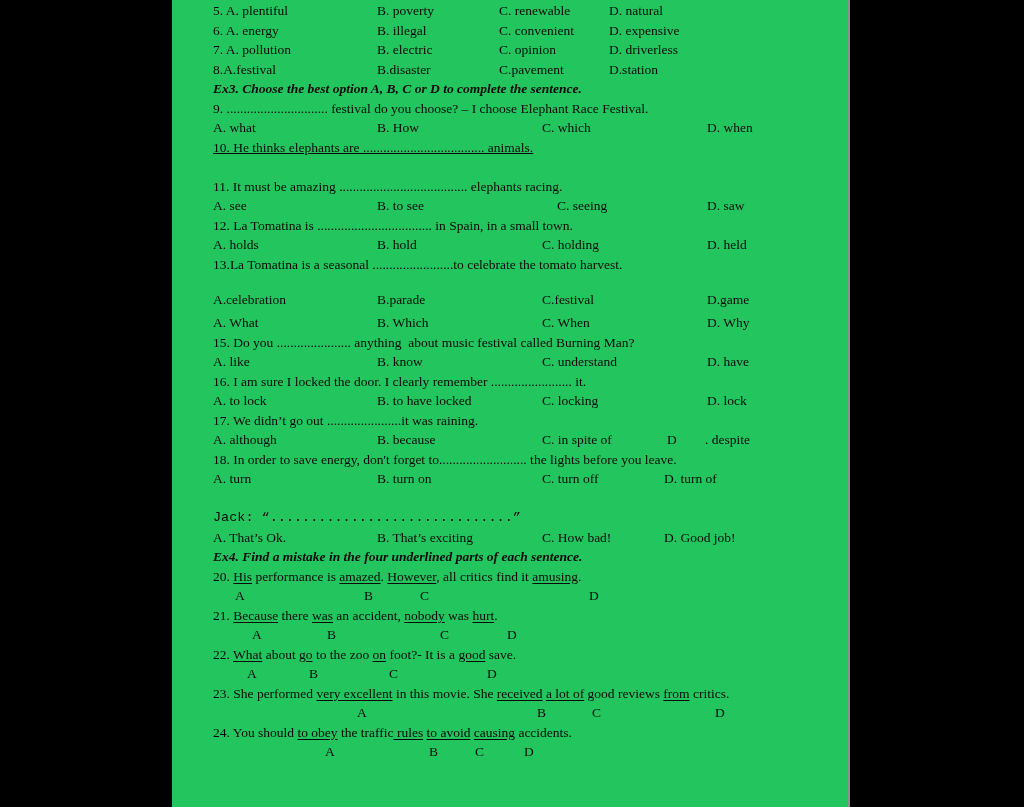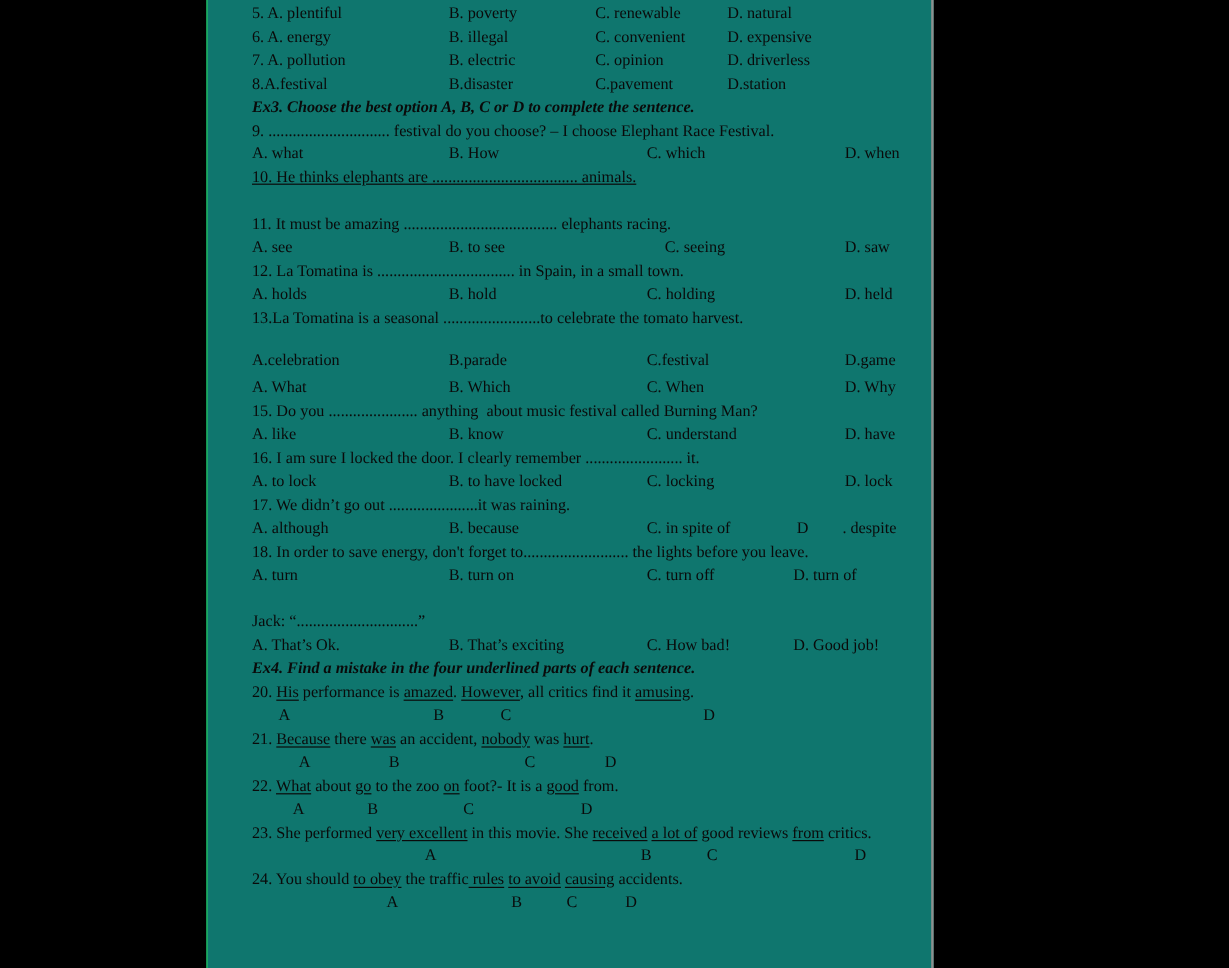--- a/index.html
+++ b/index.html
@@ -5,24 +5,24 @@
   html,body { margin:0; padding:0; }
   body {
     width:1024px; height:807px;
     background:#000;
     position:relative;
     overflow:hidden;
     font-family:"Liberation Serif", serif;
   }
   .page {
     position:absolute; left:172px; top:0;
-    width:606px; height:807px;
+    width:678px; height:807px;
     box-sizing:border-box;
-    background:#0f766e;
-    border-left:1px solid #22c55e;
+    background:#22c55e;
+    border-left:4px solid #22c55e;
     border-right:2px solid #8f8f8f;
   }
   .line {
     position:absolute; left:0; right:0; height:19.5px;
     white-space:pre;
     font-size:13.5px; line-height:19.5px; color:#0a0a0a;
   }
   .line.heading .cell { font-weight:bold; font-style:italic; }
   .cell { position:absolute; top:0; }
   .u { text-decoration:underline; text-underline-offset:2px; }
@@ -47,26 +47,26 @@
     <div class="line" style="top: 290px;"><span class="cell" style="left: 37px;">A.celebration</span><span class="cell" style="left: 201px;">B.parade</span><span class="cell" style="left: 366px;">C.festival</span><span class="cell" style="left: 531px;">D.game</span></div>
     <div class="line" style="top: 313px;"><span class="cell" style="left: 37px;">A. What</span><span class="cell" style="left: 201px;">B. Which</span><span class="cell" style="left: 366px;">C. When</span><span class="cell" style="left: 531px;">D. Why</span></div>
     <div class="line" style="top: 332.5px;"><span class="cell" style="left: 37px;">15. Do you ...................... anything  about music festival called Burning Man?</span></div>
     <div class="line" style="top: 352px;"><span class="cell" style="left: 37px;">A. like</span><span class="cell" style="left: 201px;">B. know</span><span class="cell" style="left: 366px;">C. understand</span><span class="cell" style="left: 531px;">D. have</span></div>
     <div class="line" style="top: 371.5px;"><span class="cell" style="left: 37px;">16. I am sure I locked the door. I clearly remember ........................ it.</span></div>
     <div class="line" style="top: 391px;"><span class="cell" style="left: 37px;">A. to lock</span><span class="cell" style="left: 201px;">B. to have locked</span><span class="cell" style="left: 366px;">C. locking</span><span class="cell" style="left: 531px;">D. lock</span></div>
     <div class="line" style="top: 410.5px;"><span class="cell" style="left: 37px;">17. We didn’t go out ......................it was raining.</span></div>
     <div class="line" style="top: 430px;"><span class="cell" style="left: 37px;">A. although</span><span class="cell" style="left: 201px;">B. because</span><span class="cell" style="left: 366px;">C. in spite of</span><span class="cell" style="left: 491px;">D</span><span class="cell" style="left: 529px;">. despite</span></div>
     <div class="line" style="top: 449.5px;"><span class="cell" style="left: 37px;">18. In order to save energy, don't forget to.......................... the lights before you leave.</span></div>
     <div class="line" style="top: 469px;"><span class="cell" style="left: 37px;">A. turn</span><span class="cell" style="left: 201px;">B. turn on</span><span class="cell" style="left: 366px;">C. turn off</span><span class="cell" style="left: 488px;">D. turn of</span></div>
-    <div class="line" style="top: 508px;"><span class="cell" style="left: 37px;">Jack: “..............................”</span></div>
+    <div class="line" style="top: 508px;"><span class="cell" style="left: 37px; font-family: Liberation Mono, monospace;">Jack: “..............................”</span></div>
     <div class="line" style="top: 527.5px;"><span class="cell" style="left: 37px;">A. That’s Ok.</span><span class="cell" style="left: 201px;">B. That’s exciting</span><span class="cell" style="left: 366px;">C. How bad!</span><span class="cell" style="left: 488px;">D. Good job!</span></div>
     <div class="line heading" style="top: 547px;"><span class="cell" style="left: 37px;">Ex4. Find a mistake in the four underlined parts of each sentence.</span></div>
     <div class="line" style="top: 566.5px;"><span class="cell" style="left: 37px;"><span>20. </span><span class="u">His</span><span> performance is </span><span class="u">amazed</span><span>. </span><span class="u">However</span><span>, all critics find it </span><span class="u">amusing</span><span>.</span></span></div>
     <div class="line" style="top: 586px;"><span class="cell" style="left: 59px;">A</span><span class="cell" style="left: 188px;">B</span><span class="cell" style="left: 244px;">C</span><span class="cell" style="left: 413px;">D</span></div>
     <div class="line" style="top: 605.5px;"><span class="cell" style="left: 37px;"><span>21. </span><span class="u">Because</span><span> there </span><span class="u">was</span><span> an accident, </span><span class="u">nobody</span><span> was </span><span class="u">hurt</span><span>.</span></span></div>
     <div class="line" style="top: 625px;"><span class="cell" style="left: 76px;">A</span><span class="cell" style="left: 151px;">B</span><span class="cell" style="left: 264px;">C</span><span class="cell" style="left: 331px;">D</span></div>
-    <div class="line" style="top: 644.5px;"><span class="cell" style="left: 37px;"><span>22. </span><span class="u">What</span><span> about </span><span class="u">go</span><span> to the zoo </span><span class="u">on</span><span> foot?- It is a </span><span class="u">good</span><span> from.</span></span></div>
+    <div class="line" style="top: 644.5px;"><span class="cell" style="left: 37px;"><span>22. </span><span class="u">What</span><span> about </span><span class="u">go</span><span> to the zoo </span><span class="u">on</span><span> foot?- It is a </span><span class="u">good</span><span> save.</span></span></div>
     <div class="line" style="top: 664px;"><span class="cell" style="left: 71px;">A</span><span class="cell" style="left: 133px;">B</span><span class="cell" style="left: 213px;">C</span><span class="cell" style="left: 311px;">D</span></div>
     <div class="line" style="top: 683.5px;"><span class="cell" style="left: 37px;"><span>23. She performed </span><span class="u">very excellent</span><span> in this movie. She </span><span class="u">received</span><span> </span><span class="u">a lot of</span><span> good reviews </span><span class="u">from</span><span> critics.</span></span></div>
     <div class="line" style="top: 703px;"><span class="cell" style="left: 181px;">A</span><span class="cell" style="left: 361px;">B</span><span class="cell" style="left: 416px;">C</span><span class="cell" style="left: 539px;">D</span></div>
     <div class="line" style="top: 722.5px;"><span class="cell" style="left: 37px;"><span>24. You should </span><span class="u">to obey</span><span> the traffic</span><span class="u"> rules</span><span> </span><span class="u">to avoid</span><span> </span><span class="u">causing</span><span> accidents.</span></span></div>
     <div class="line" style="top: 742px;"><span class="cell" style="left: 149px;">A</span><span class="cell" style="left: 253px;">B</span><span class="cell" style="left: 299px;">C</span><span class="cell" style="left: 348px;">D</span></div>
   </div>
 
 </body></html>

